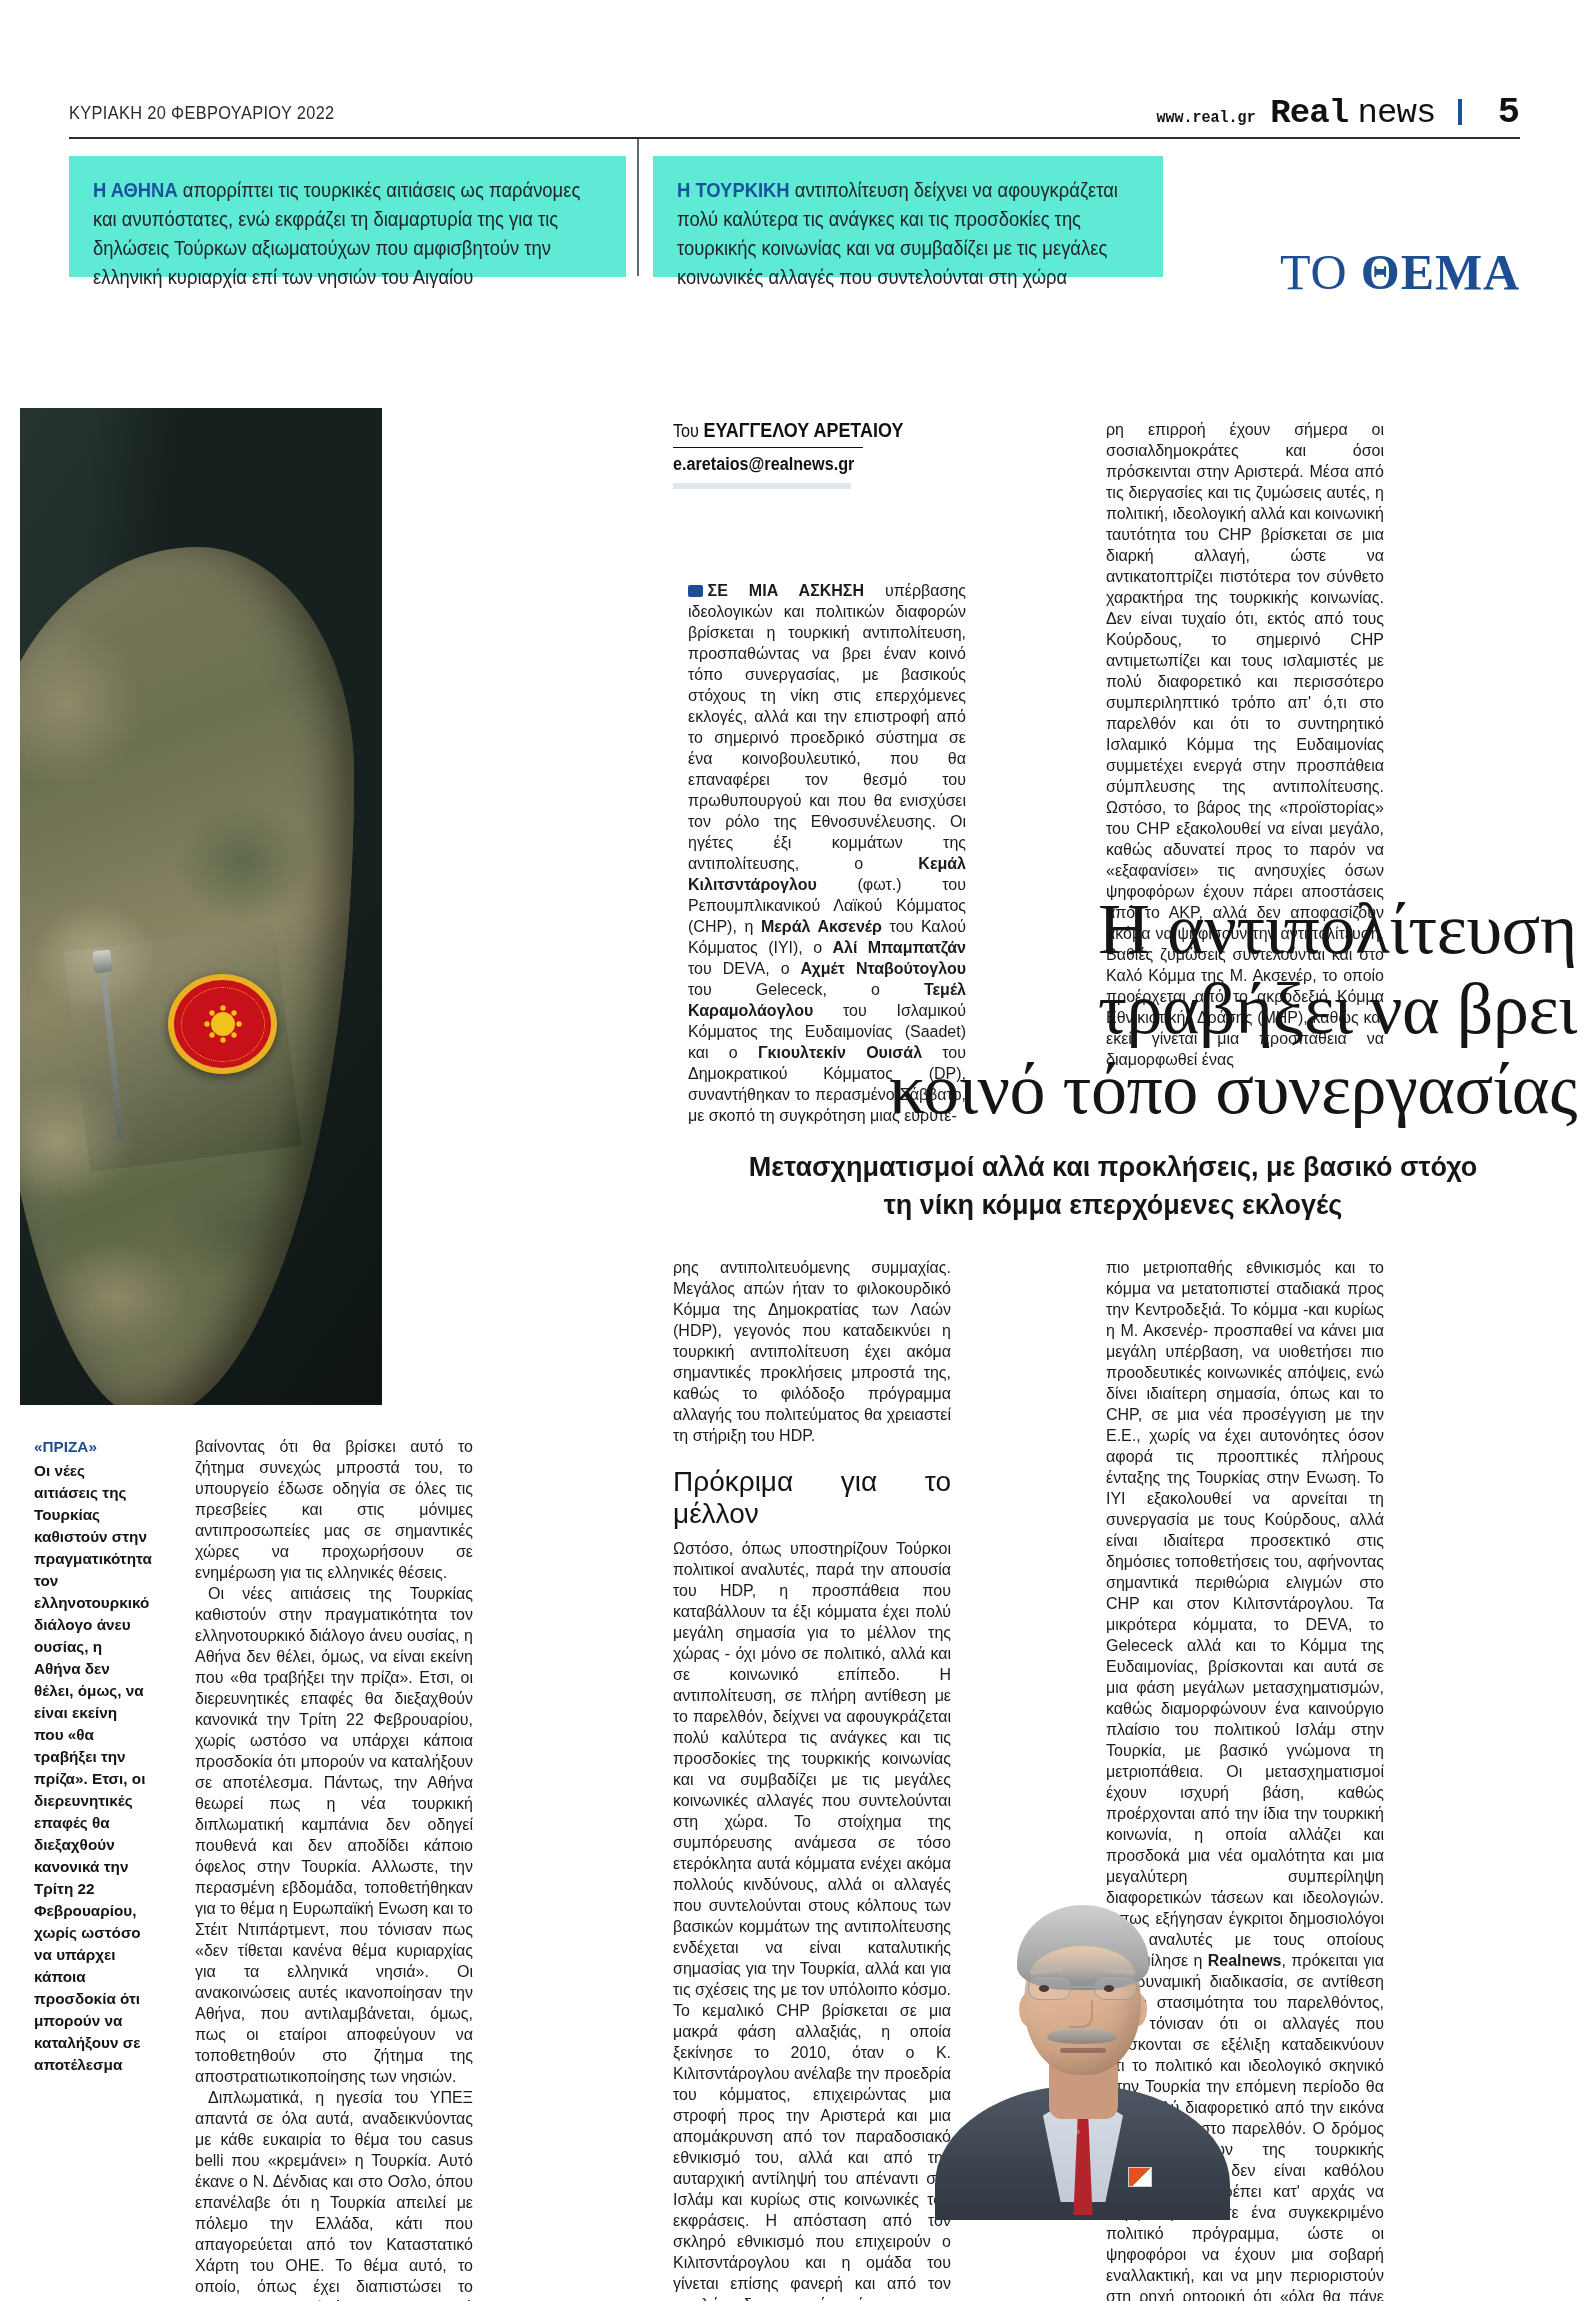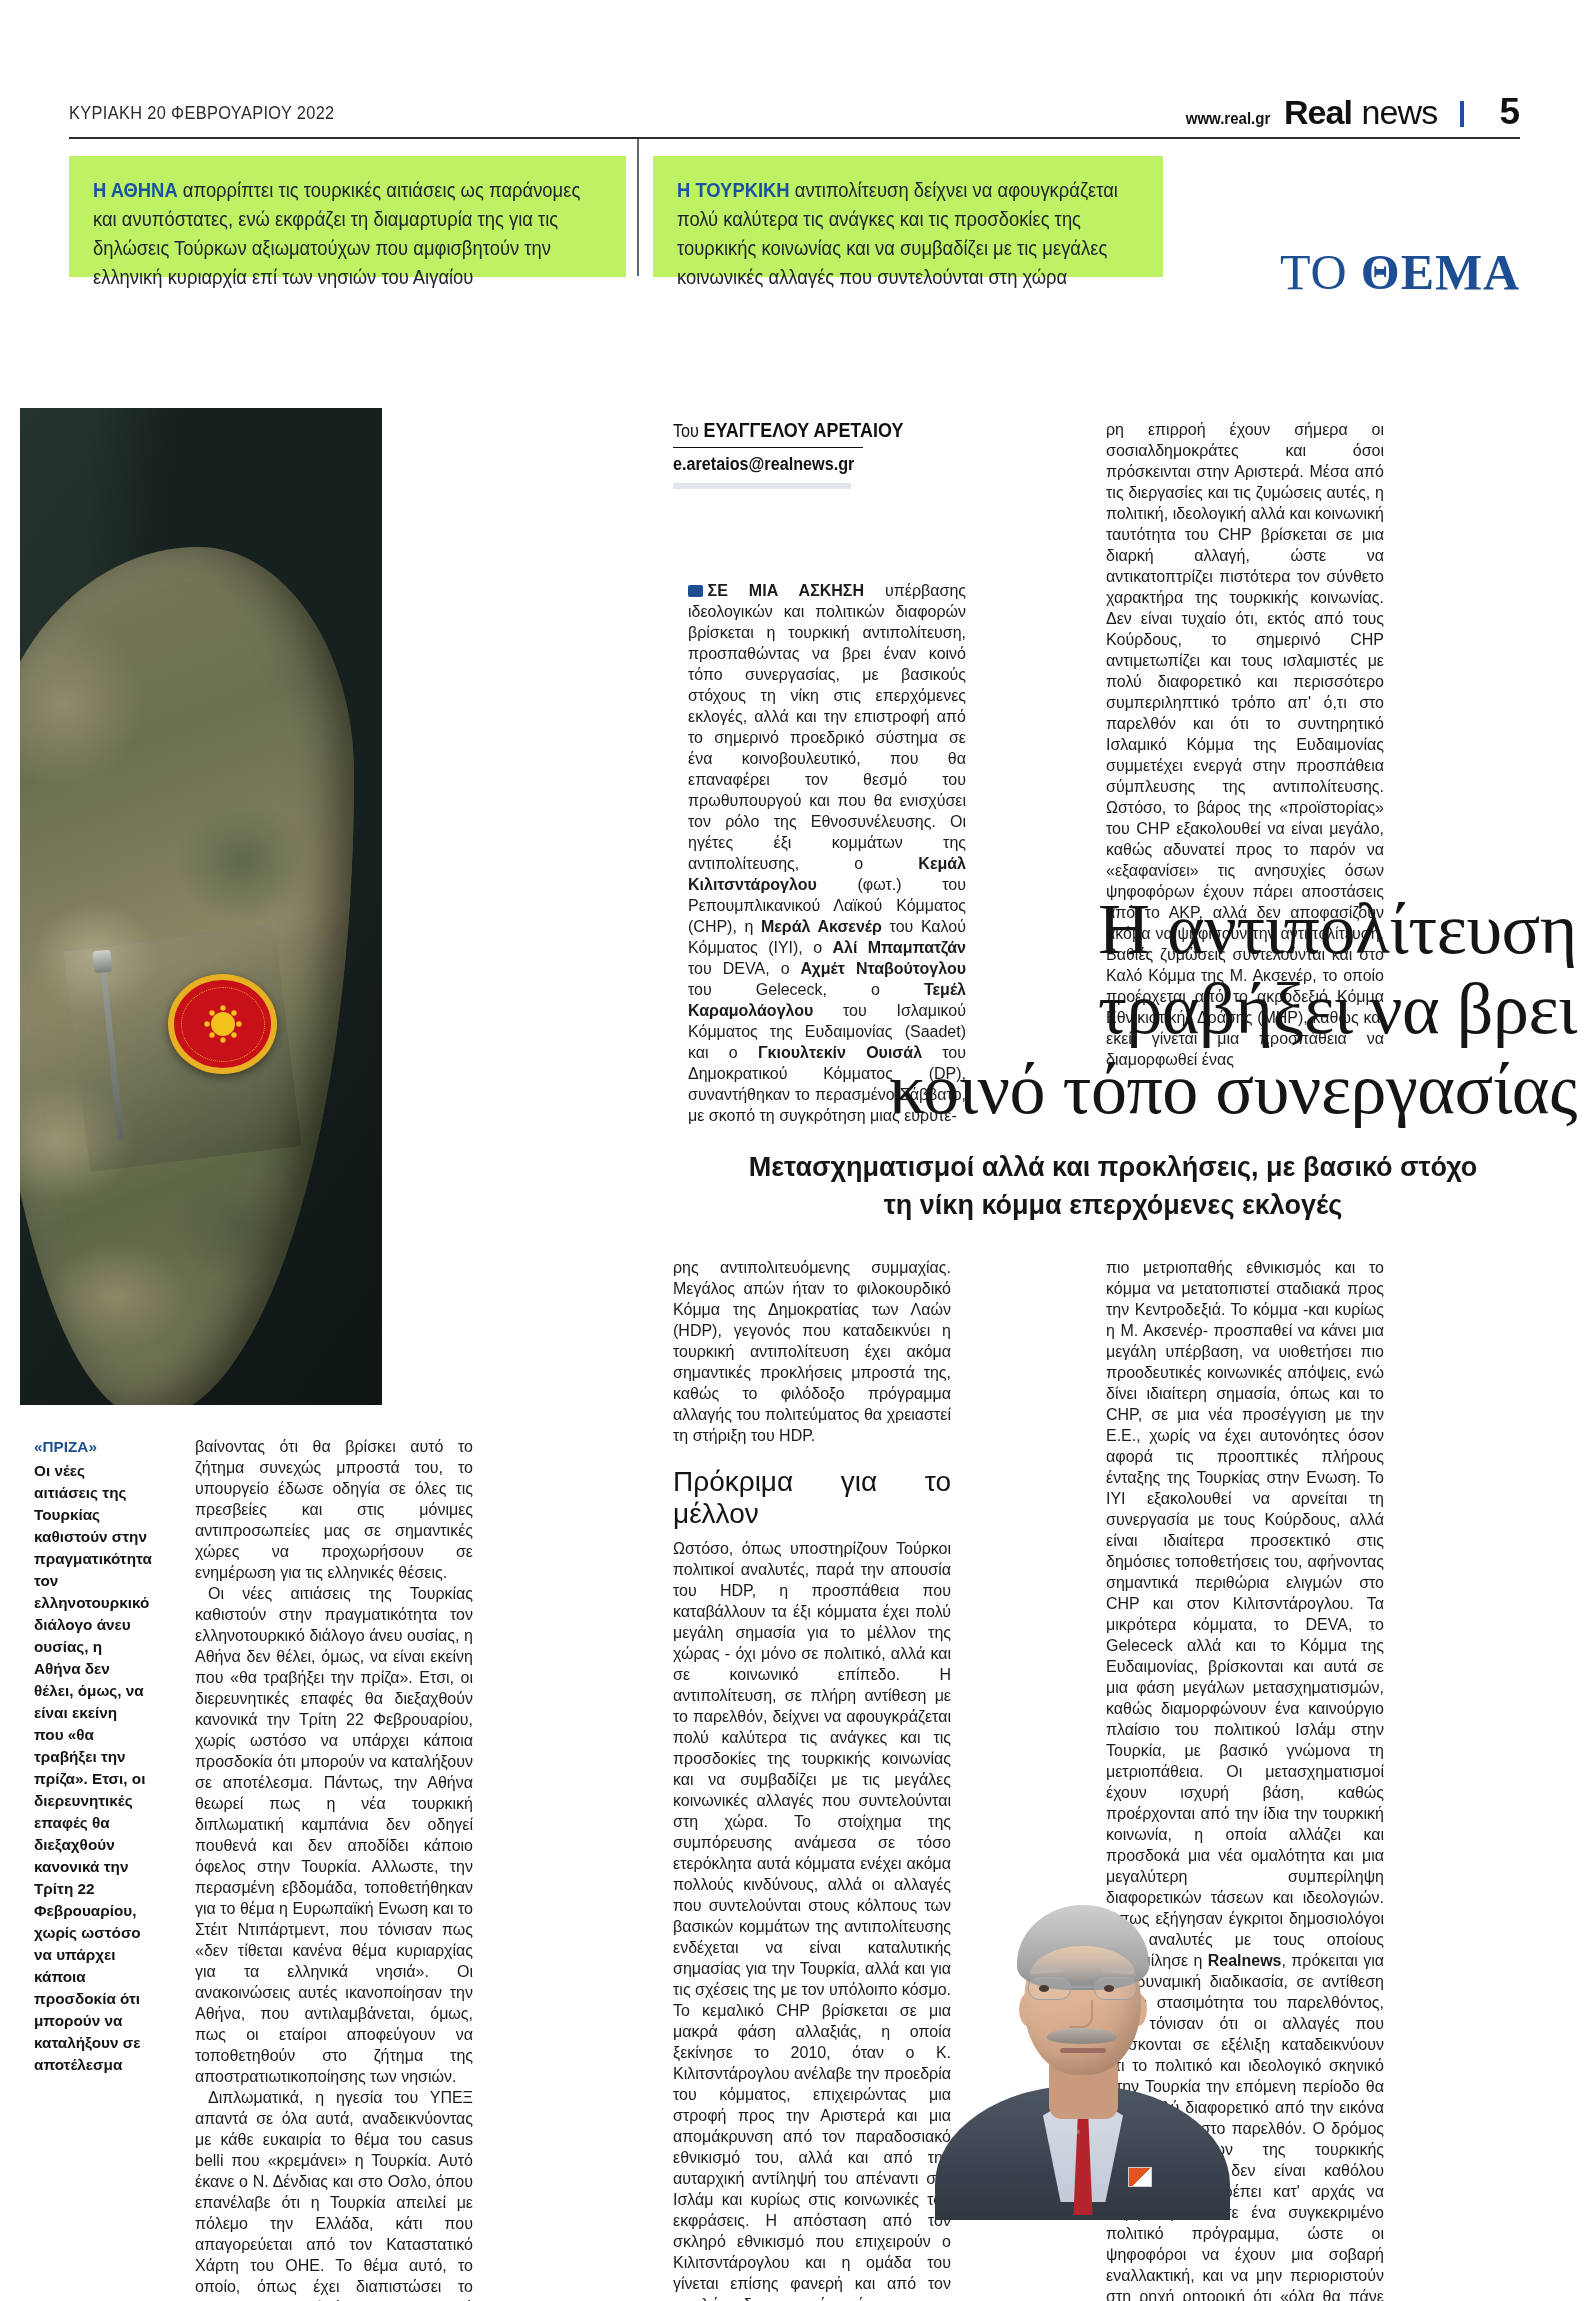--- a/index.html
+++ b/index.html
@@ -20,39 +20,40 @@
     position:absolute; left:69px; top:102px;
     font-size:18.6px; letter-spacing:0.4px; color:#2b2b2b;
     font-family:"Liberation Sans Narrow","Liberation Sans",sans-serif;
     transform:scaleX(.88); transform-origin:left center;
     white-space:nowrap;
   }
   .brand-wrap {
     position:absolute; right:69px; top:91px;
     display:flex; align-items:baseline; gap:9.3px;
     white-space:nowrap;
+    font-family:Liberation Mono, monospace;
   }
   .brand-url {
     font-size:16.7px; font-weight:bold; color:#111;
     transform:scaleX(.9); transform-origin:right baseline;
   }
   .brand-real { font-size:34px; font-weight:bold; color:#111; letter-spacing:-0.9px; }
   .brand-news { font-size:34px; font-weight:normal; color:#111; letter-spacing:-0.9px; }
   .brand-bar { display:inline-block; width:4.6px; height:26px; background:#19539e; margin:0 13px; position:relative; top:2.8px;}
   .page-num { font-size:37px; font-weight:bold; color:#111; margin-left:13px; }
   .rule-top {
     position:absolute; left:69px; right:69px; top:137px;
     height:1.9px; background:#2b2b2b;
   }
 
   
   #teasers { position:absolute; left:69px; top:156px; width:1095px; height:121px; }
   .teaser {
     position:absolute; top:0; height:121px;
-    background:#bef264;
+    background:#5eead4;
     padding:20.4px 24px 0 24px;
   }
   .teaser.left { left:0; width:557px; }
   .teaser.right { left:584px; width:510px; }
   .teaser p {
     margin:0;
     font-size:20px; line-height:29px; color:#20242a;
     font-family:"Liberation Sans Narrow","Liberation Sans",sans-serif;
     transform:scaleX(.92); transform-origin:left top;
     width:108%;

